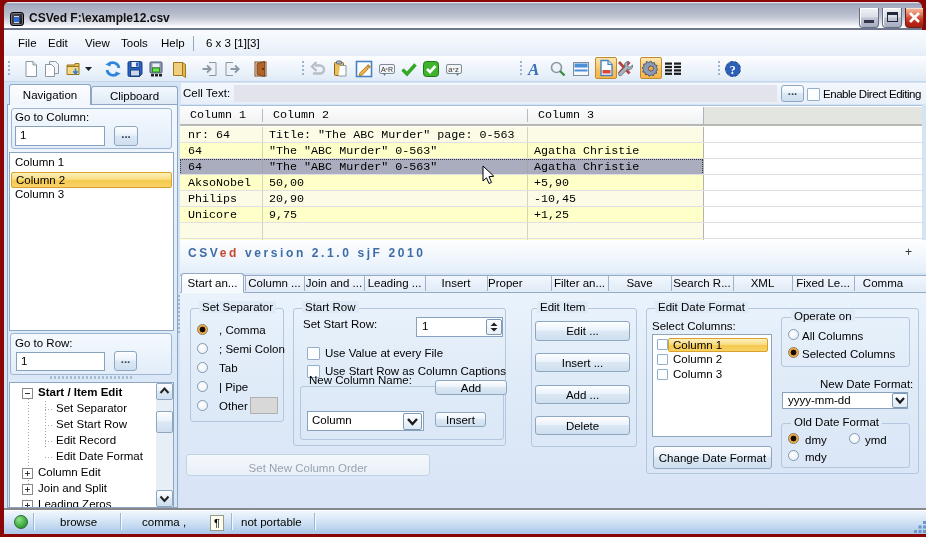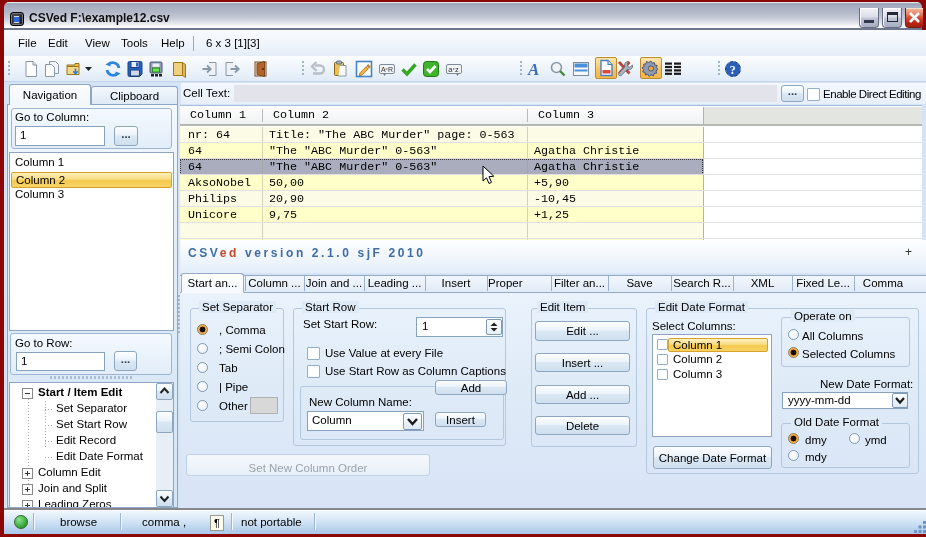--- a/index.html
+++ b/index.html
@@ -381,21 +381,21 @@
 <div class="input" style="left:416px;top:317px;width:87px;height:20px;padding:2px 0 0 5px;">1</div>
 <div class="abs" style="left:486px;top:319px;width:16px;height:16px;border:1px solid #7e99b5;border-radius:2px;background:linear-gradient(180deg,#fdfeff,#e8f0f8);"><svg width="14" height="14">
       <path d="M3.5 6 l3.5-3.5 3.5 3.5 z" fill="#222"></path>
       <path d="M3.5 8 l3.5 3.5 3.5-3.5 z" fill="#222"></path>
     </svg></div>
 <div class="check" style="left:307px;top:347px;"></div>
 <div class="lbl" style="left:325px;top:347px;">Use Value at every File</div>
 <div class="check" style="left:307px;top:365px;"></div>
 <div class="lbl" style="left:325px;top:365px;">Use Start Row as Column Captions</div>
 <div class="gb" style="left:300px;top:386px;width:204px;height:54px;"></div>
-<div class="lbl" style="left:309px;top:396px;">New Column Name:</div>
+<div class="lbl" style="left:309px;top:374px;">New Column Name:</div>
 <div class="input" style="left:307px;top:411px;width:117px;height:20px;padding:2px 0 0 4px;">Column</div>
 <div class="abs" style="left:403px;top:413px;width:19px;height:17px;border:1px solid #7e99b5;border-radius:2px;background:linear-gradient(180deg,#fdfeff,#dde9f4);"><svg width="17" height="15">
       <path d="M4 5 l4.5 5 4.5-5" fill="none" stroke="#1a1a1a" stroke-width="2.4"></path>
     </svg></div>
 <div class="btn" style="left:435px;top:380px;width:72px;height:15px;line-height:14px;">Add</div>
 <div class="btn" style="left:435px;top:412px;width:51px;height:15px;line-height:14px;">Insert</div>
 
 <div class="gb" style="left:531px;top:308px;width:106px;height:139px;">
     <span class="gbl" style="left:5px;">Edit Item</span>
   </div>

